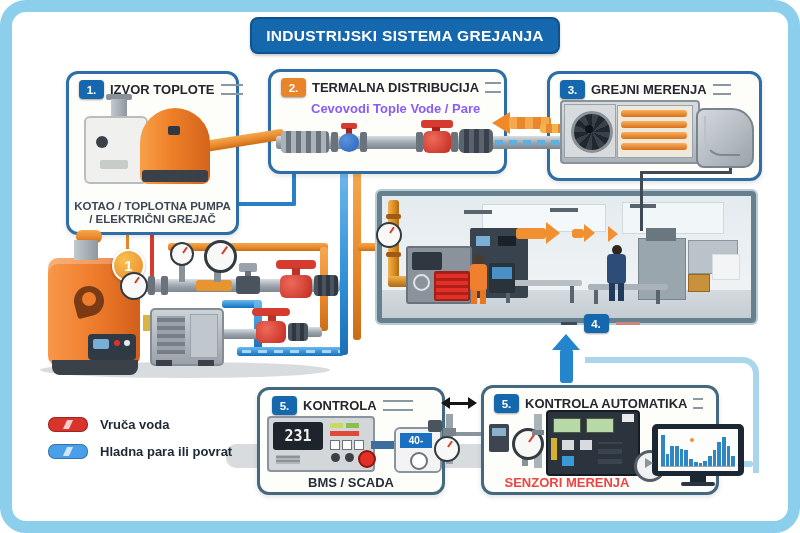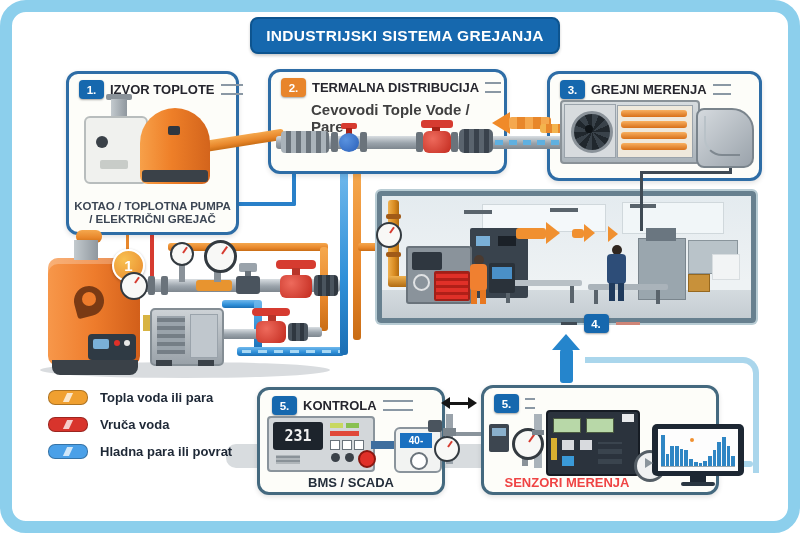--- a/index.html
+++ b/index.html
@@ -92,21 +92,21 @@
   <div class="abs" style="left:140px;top:108px;width:70px;height:76px;background:linear-gradient(90deg,#f7a049,#ee7f28 45%,#d3641c);border-radius:35px 35px 8px 8px;z-index:7;"></div>
   <div class="abs" style="left:168px;top:126px;width:12px;height:9px;background:#2f3740;border-radius:2px;z-index:8;"></div>
   <div class="abs" style="left:142px;top:170px;width:66px;height:12px;background:#3a4148;border-radius:3px;z-index:8;"></div>
 
   <div class="box" style="left:268px;top:69px;width:233px;height:99px;">
     <div class="hdr">
       <div class="badge orange">2.</div>
       <div class="btitle">TERMALNA DISTRIBUCIJA</div>
       <div class="lines" style="width:16px;"></div>
     </div>
-    <div class="abs" style="top:29px;left:40px;font-weight:bold;font-size:15px;color:#404040;">Cevovodi Tople Vode / Pare</div>
+    <div class="abs" style="top:29px;left:40px;font-weight:bold;font-size:13px;color:#8b5cf6;">Cevovodi Tople Vode / Pare</div>
   </div>
 
   <div class="pipe steel" style="left:276px;top:136px;width:220px;height:13px;z-index:6;"></div>
   <div class="abs" style="left:281px;top:131px;width:48px;height:22px;background:repeating-linear-gradient(90deg,#aab3ba 0 5px,#6a737b 5px 10px);border-radius:4px;z-index:7;"></div>
   <div class="flange" style="left:331px;top:132px;width:7px;height:20px;z-index:7;"></div>
   <div class="flange" style="left:360px;top:132px;width:7px;height:20px;z-index:7;"></div>
   <div class="abs" style="left:341px;top:123px;width:16px;height:6px;background:#d63b30;border-radius:2px;z-index:8;"></div>
   <div class="abs" style="left:346px;top:128px;width:6px;height:7px;background:#a82318;z-index:8;"></div>
   <div class="abs" style="left:339px;top:133px;width:20px;height:19px;background:radial-gradient(circle at 35% 35%,#5a93e0,#2a5fb8);border-radius:50%;z-index:8;"></div>
   <div class="abs" style="left:421px;top:120px;width:32px;height:8px;background:#d63b30;border-radius:3px;z-index:8;"></div>
@@ -245,26 +245,20 @@
   <div class="abs" style="left:268px;top:315px;width:8px;height:9px;background:#b8352a;z-index:5;"></div>
   <div class="abs" style="left:256px;top:321px;width:30px;height:22px;background:radial-gradient(circle at 35% 35%,#ee6a5c,#c22a1e);border-radius:6px;z-index:5;"></div>
   <div class="abs rib" style="left:288px;top:323px;width:20px;height:18px;border-radius:4px;z-index:5;"></div>
   <div class="pipe steel" style="left:306px;top:327px;width:16px;height:10px;z-index:4;"></div>
 
   <div class="pipe blue" style="left:222px;top:300px;width:38px;height:8px;z-index:3;"></div>
   <div class="pipe blue" style="left:254px;top:300px;width:8px;height:50px;z-index:3;"></div>
   <div class="pipe blue" style="left:237px;top:347px;width:107px;height:9px;z-index:3;"></div>
   <div class="abs" style="left:242px;top:350px;width:98px;height:3px;background:repeating-linear-gradient(90deg,#a8d8f4 0 9px,transparent 9px 16px);z-index:4;"></div>
 
-  <div class="legend-row" style="left:48px;top:390px;">
-    <div class="pill" style="background: rgb(240, 160, 48);">
-        <div class="slash"></div>
-      </div>
-    <div class="legend-label">Topla voda ili para</div>
-  </div>
   <div class="legend-row" style="left:48px;top:417px;">
     <div class="pill" style="background: rgb(216, 52, 44);">
         <div class="slash"></div>
       </div>
     <div class="legend-label">Vruča voda</div>
   </div>
   <div class="legend-row" style="left:48px;top:444px;">
     <div class="pill" style="background: rgb(74, 160, 232);">
         <div class="slash"></div>
       </div>
@@ -306,20 +300,21 @@
   <div class="abs" style="left:443px;top:428px;width:13px;height:8px;background:#7a848c;z-index:7;"></div>
   <div class="abs" style="left:428px;top:420px;width:14px;height:12px;background:#4a545e;border-radius:2px;z-index:7;"></div>
   <div class="gauge" style="left:434px;top:436px;width:22px;height:22px;z-index:8;">
       <div class="needle"></div>
     </div>
   <div class="abs" style="left:453px;top:432px;width:28px;height:4px;background:#8a949c;z-index:6;"></div>
 
   <div class="box dark" style="left:481px;top:385px;width:232px;height:104px;">
     <div class="hdr">
       <div class="badge blue">5.</div>
+      <div class="btitle">KONTROLA AUTOMATIKA</div>
       <div class="lines" style="width:10px;"></div>
     </div>
     <div class="cap" style="left:8px;right:auto;width:150px;bottom:2px;font-size:13px;color:#ef4444;">SENZORI MERENJA</div>
   </div>
 
   <div class="abs" style="left:489px;top:424px;width:20px;height:28px;background:#3d4650;border-radius:2px;z-index:7;"></div>
   <div class="abs" style="left:492px;top:428px;width:14px;height:8px;background:#8ab0cc;z-index:8;"></div>
   <div class="gauge" style="left:512px;top:428px;width:26px;height:26px;border-width:3px;z-index:8;">
       <div class="needle" style="height:9px;"></div>
     </div>

